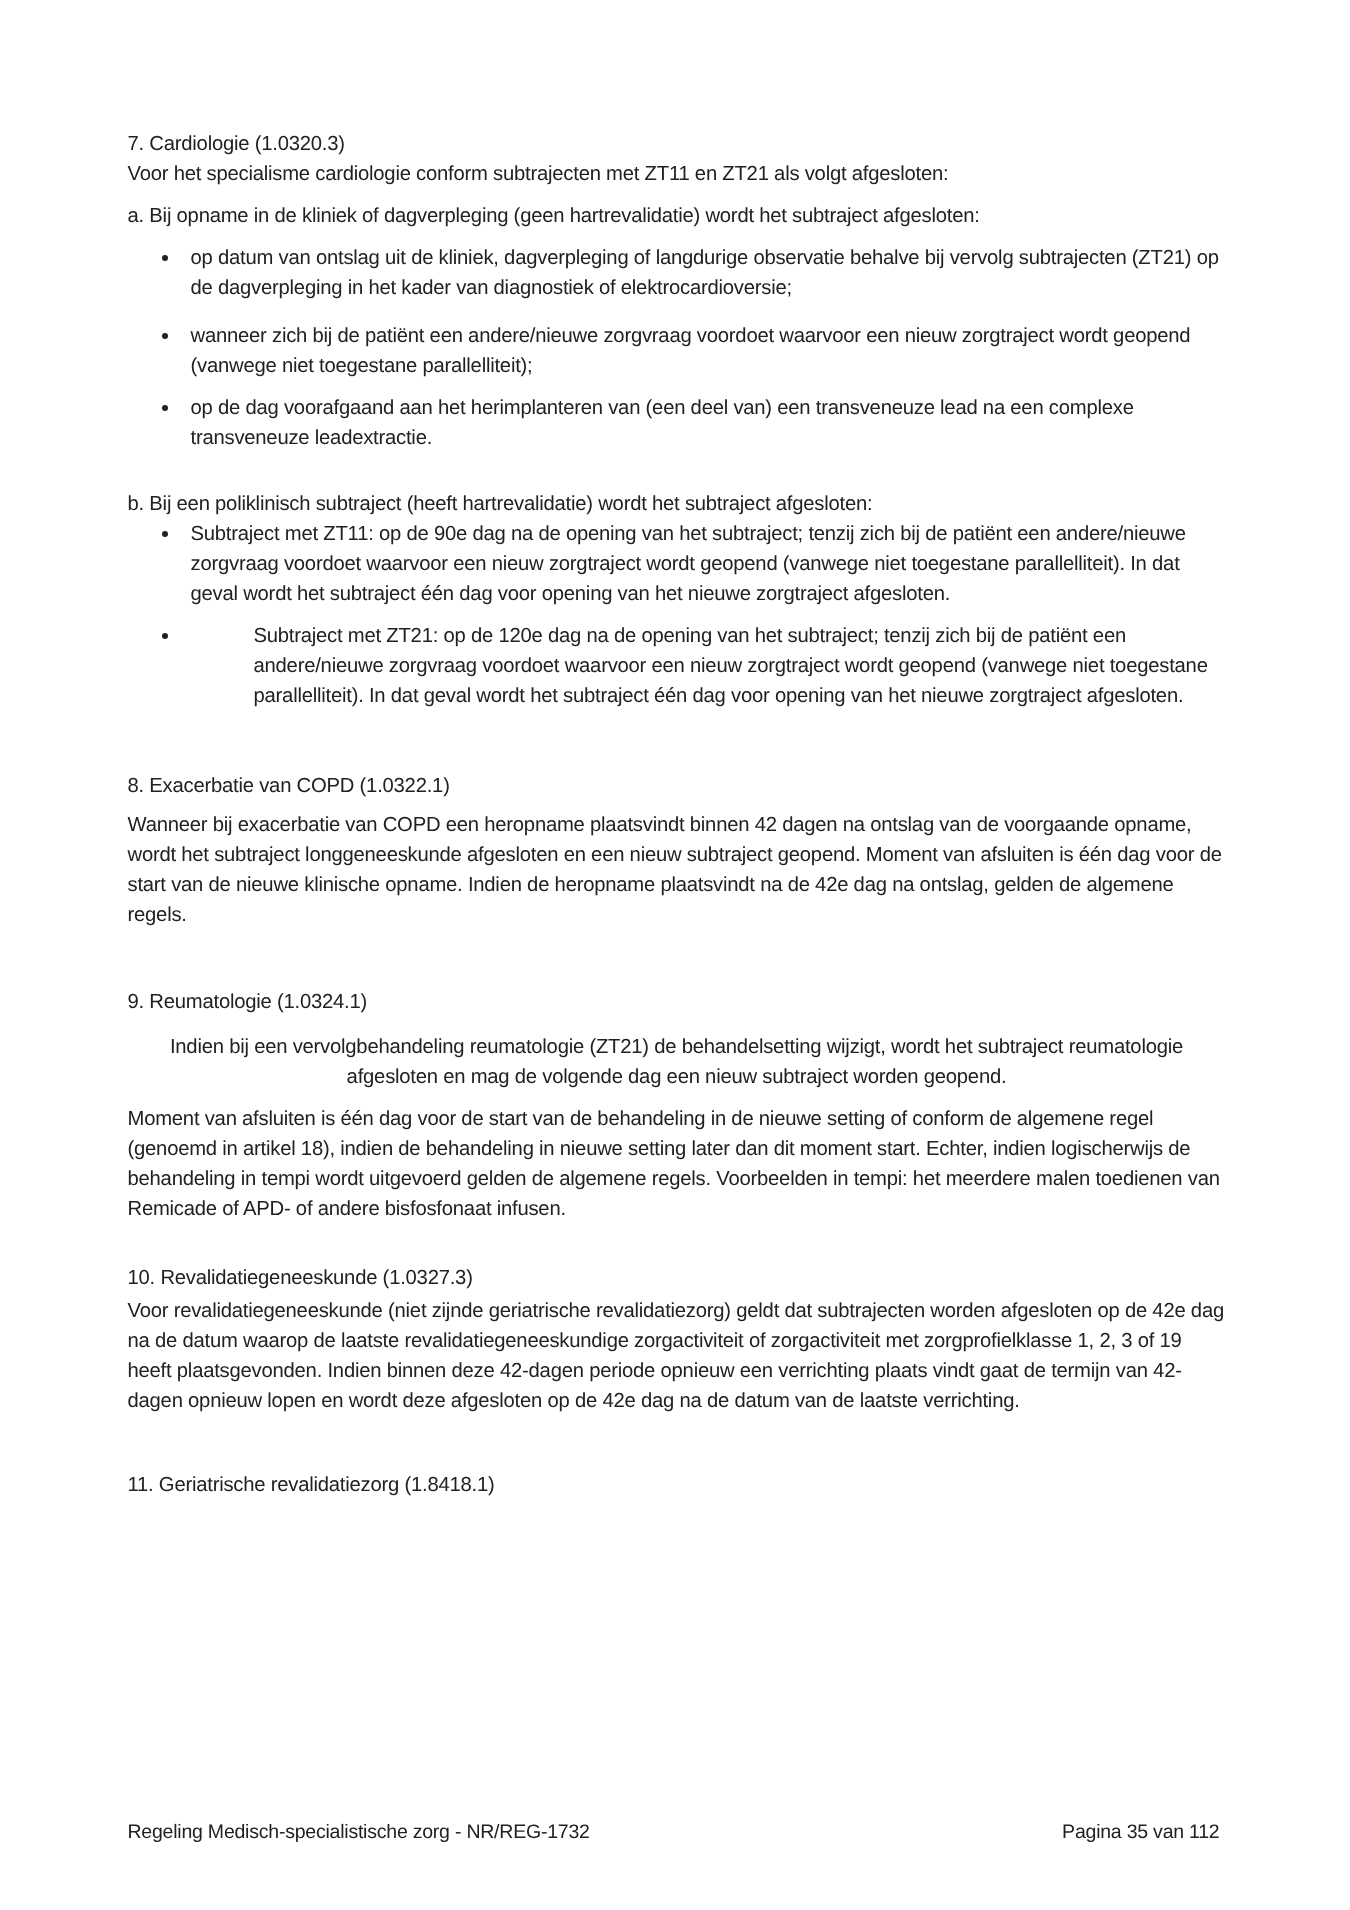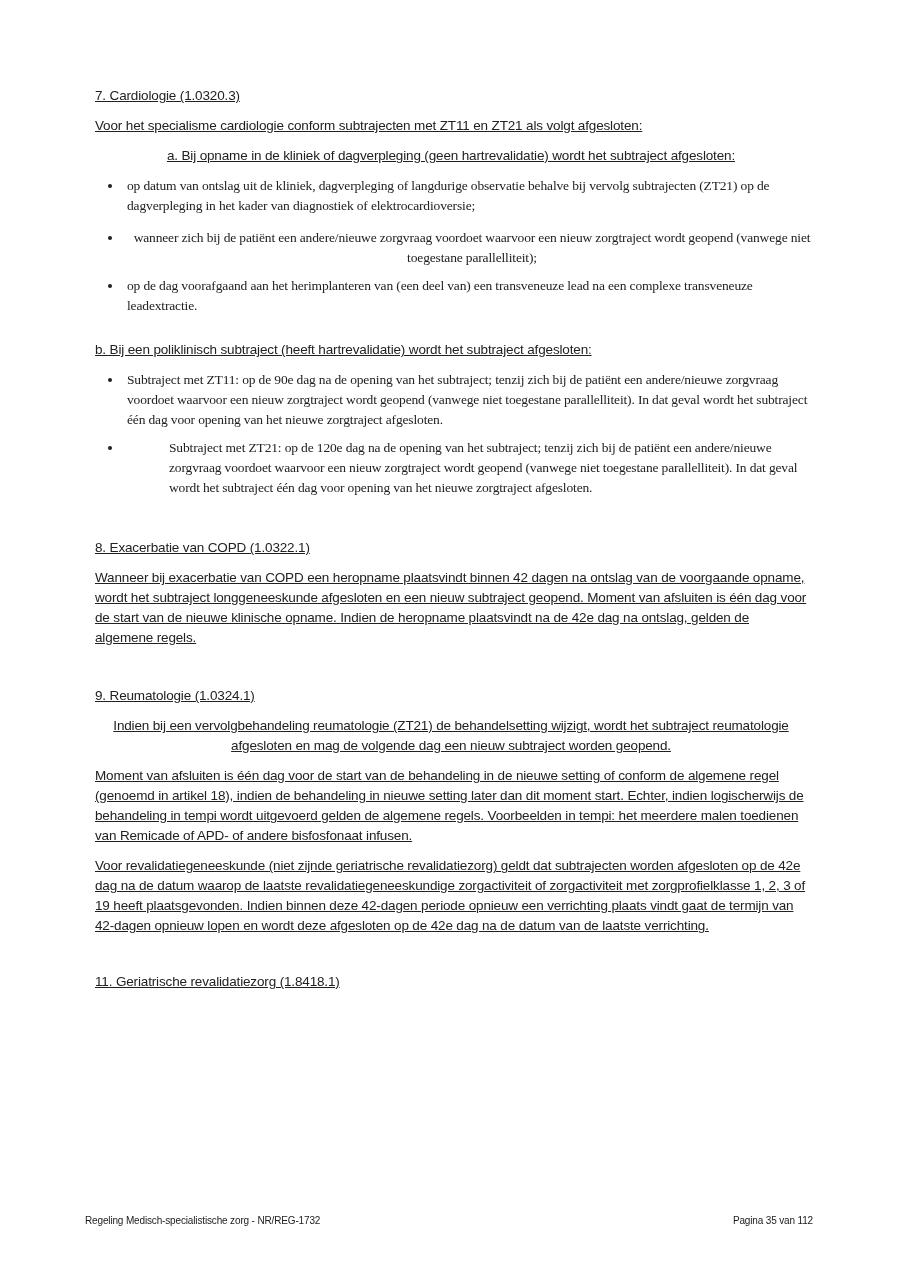--- a/index.html
+++ b/index.html
@@ -18,22 +18,21 @@
   .doc {
     position: absolute;
     left: 85px;
     top: 0;
     width: 732px;
     font-size: 13.5px;
     line-height: 20px;
     letter-spacing: -0.15px;
   }
   .line, .para {
-    margin: 10px;
-    text-decoration: underline;
+    margin: 0;
   }
   .bullet-row {
     display: flex;
     align-items: flex-start;
   }
   .bullet-marker {
     flex: 0 0 20px;
     margin-left: 22px;
     position: relative;
     height: 20px;
@@ -43,48 +42,47 @@
     position: absolute;
     left: 1px;
     top: 8px;
     width: 4px;
     height: 4px;
     border-radius: 50%;
     background: #212121;
   }
   .bullet-text {
     flex: 1 1 auto;
-    font-family: Liberation Serif, serif;
   }
   
   .mt-head7   { margin-top: 86px; }
-  .mt-itema   { margin-top: 8px; text-align: center; }
+  .mt-itema   { margin-top: 8px; }
   .mt-b1      { margin-top: 8px; }
-  .mt-b2      { margin-top: 12px; text-align: center; }
+  .mt-b2      { margin-top: 12px; }
   .mt-b3      { margin-top: 8px; }
   .mt-itemb   { margin-top: 24px; }
   .mt-bb1     { margin-top: 0; }
   .mt-bb2     { margin-top: 8px; gap: 42px; }
   .mt-itemc   { margin-top: 24px; }
   .mt-head8   { margin-top: 40px; }
   .mt-para8   { margin-top: 6px; }
   .mt-head9   { margin-top: 38px; }
   .mt-para9a  { margin-top: 10px; text-align: center; }
   .mt-para9b  { margin-top: 8px; }
   .mt-head10  { margin-top: 26px; }
   .mt-para10  { margin-top: 2px; }
   .mt-head11  { margin-top: 36px; }
   .footer {
     position: absolute;
     left: 85px;
     right: 87px;
     top: 1212px;
     display: flex;
     justify-content: space-between;
-    font-size: 10px;
+    font-size: 13px;
     line-height: 18px;
     letter-spacing: -0.15px;
   }
 </style>
 </head>
 <body>
 
 <div class="doc">
 
   <div class="line mt-head7">7. Cardiologie (1.0320.3)</div>
@@ -117,20 +115,21 @@
   </div>
 
 
   <div class="line mt-head8">8. Exacerbatie van COPD (1.0322.1)</div>
   <div class="para mt-para8">Wanneer bij exacerbatie van COPD een heropname plaatsvindt binnen 42 dagen na ontslag van de voorgaande opname, wordt het subtraject longgeneeskunde afgesloten en een nieuw subtraject geopend. Moment van afsluiten is één dag voor de start van de nieuwe klinische opname. Indien de heropname plaatsvindt na de 42e dag na ontslag, gelden de algemene regels.</div>
 
   <div class="line mt-head9">9. Reumatologie (1.0324.1)</div>
   <div class="para mt-para9a">Indien bij een vervolgbehandeling reumatologie (ZT21) de behandelsetting wijzigt, wordt het subtraject reumatologie afgesloten en mag de volgende dag een nieuw subtraject worden geopend.</div>
   <div class="para mt-para9b">Moment van afsluiten is één dag voor de start van de behandeling in de nieuwe setting of conform de algemene regel (genoemd in artikel 18), indien de behandeling in nieuwe setting later dan dit moment start. Echter, indien logischerwijs de behandeling in tempi wordt uitgevoerd gelden de algemene regels. Voorbeelden in tempi: het meerdere malen toedienen van Remicade of APD- of andere bisfosfonaat infusen.</div>
 
+  <div class="line mt-head10">10. Revalidatiegeneeskunde (1.0327.3)</div>
   <div class="para mt-para10">Voor revalidatiegeneeskunde (niet zijnde geriatrische revalidatiezorg) geldt dat subtrajecten worden afgesloten op de 42e dag na de datum waarop de laatste revalidatiegeneeskundige zorgactiviteit of zorgactiviteit met zorgprofielklasse 1, 2, 3 of 19 heeft plaatsgevonden. Indien binnen deze 42-dagen periode opnieuw een verrichting plaats vindt gaat de termijn van 42-dagen opnieuw lopen en wordt deze afgesloten op de 42e dag na de datum van de laatste verrichting.</div>
 
   <div class="line mt-head11">11. Geriatrische revalidatiezorg (1.8418.1)</div>
 
 </div>
 
 <div class="footer">
   <span>Regeling Medisch-specialistische zorg - NR/REG-1732</span>
   <span>Pagina 35 van 112</span>
 </div>

